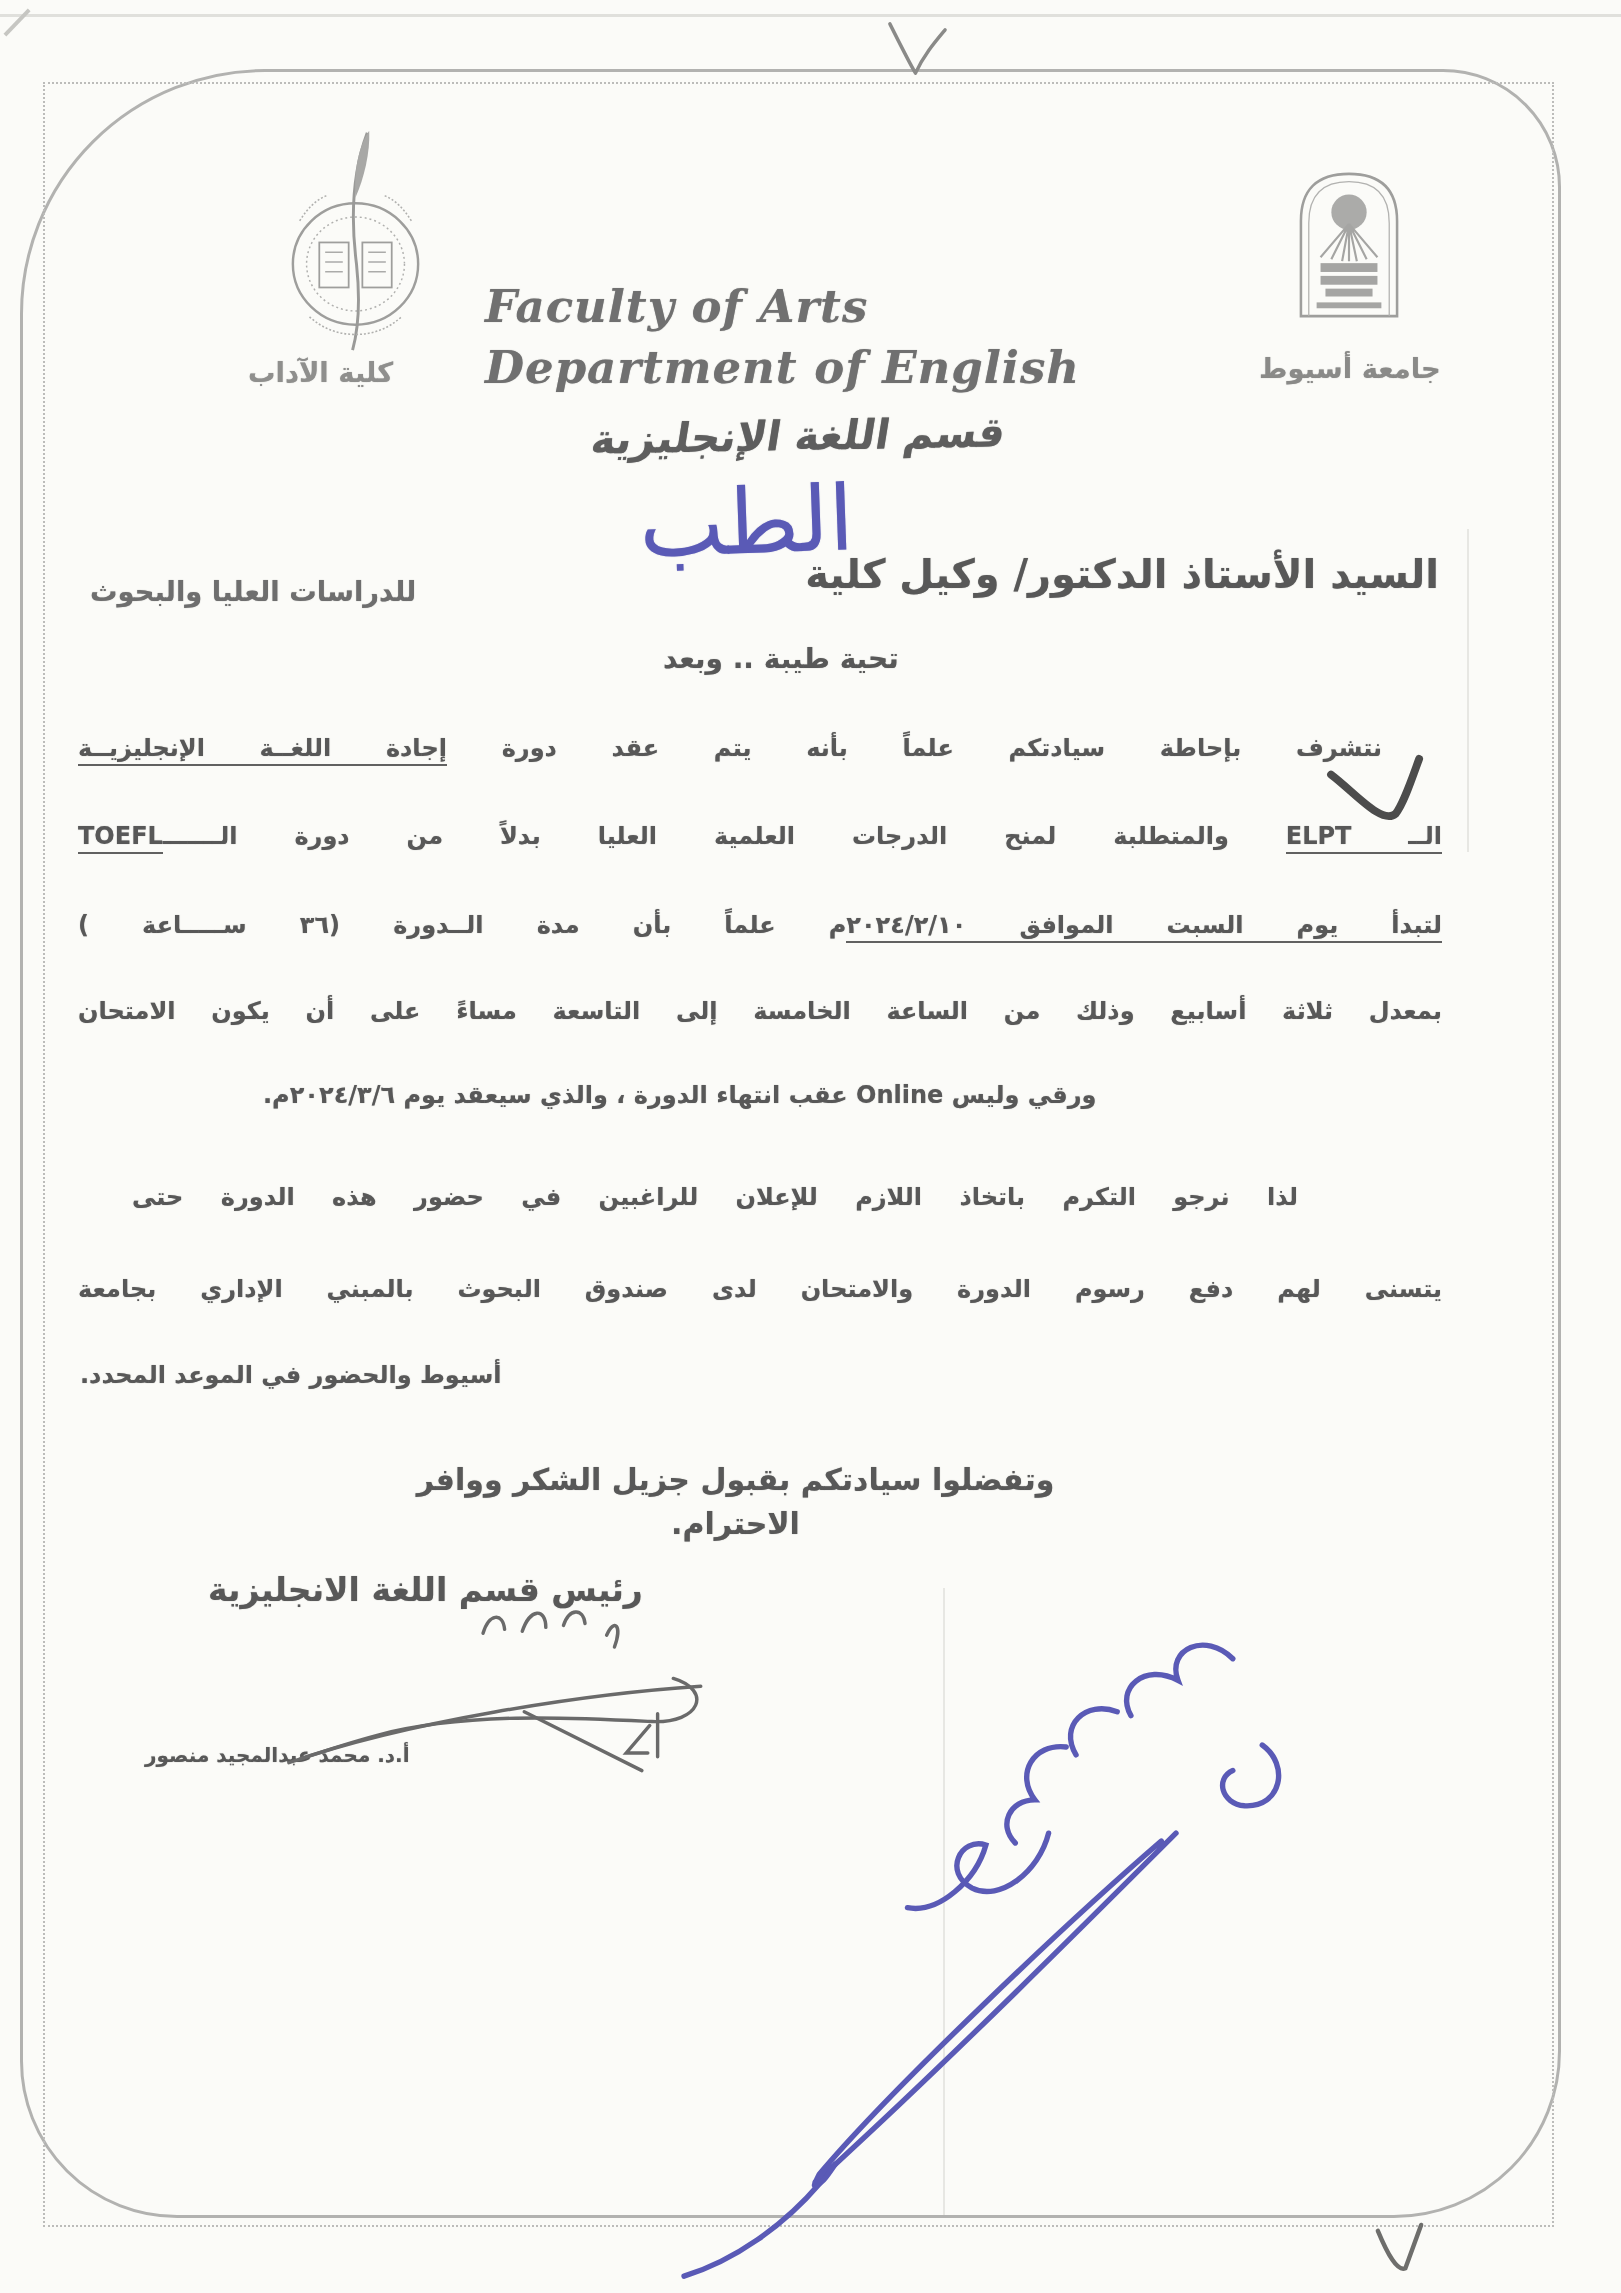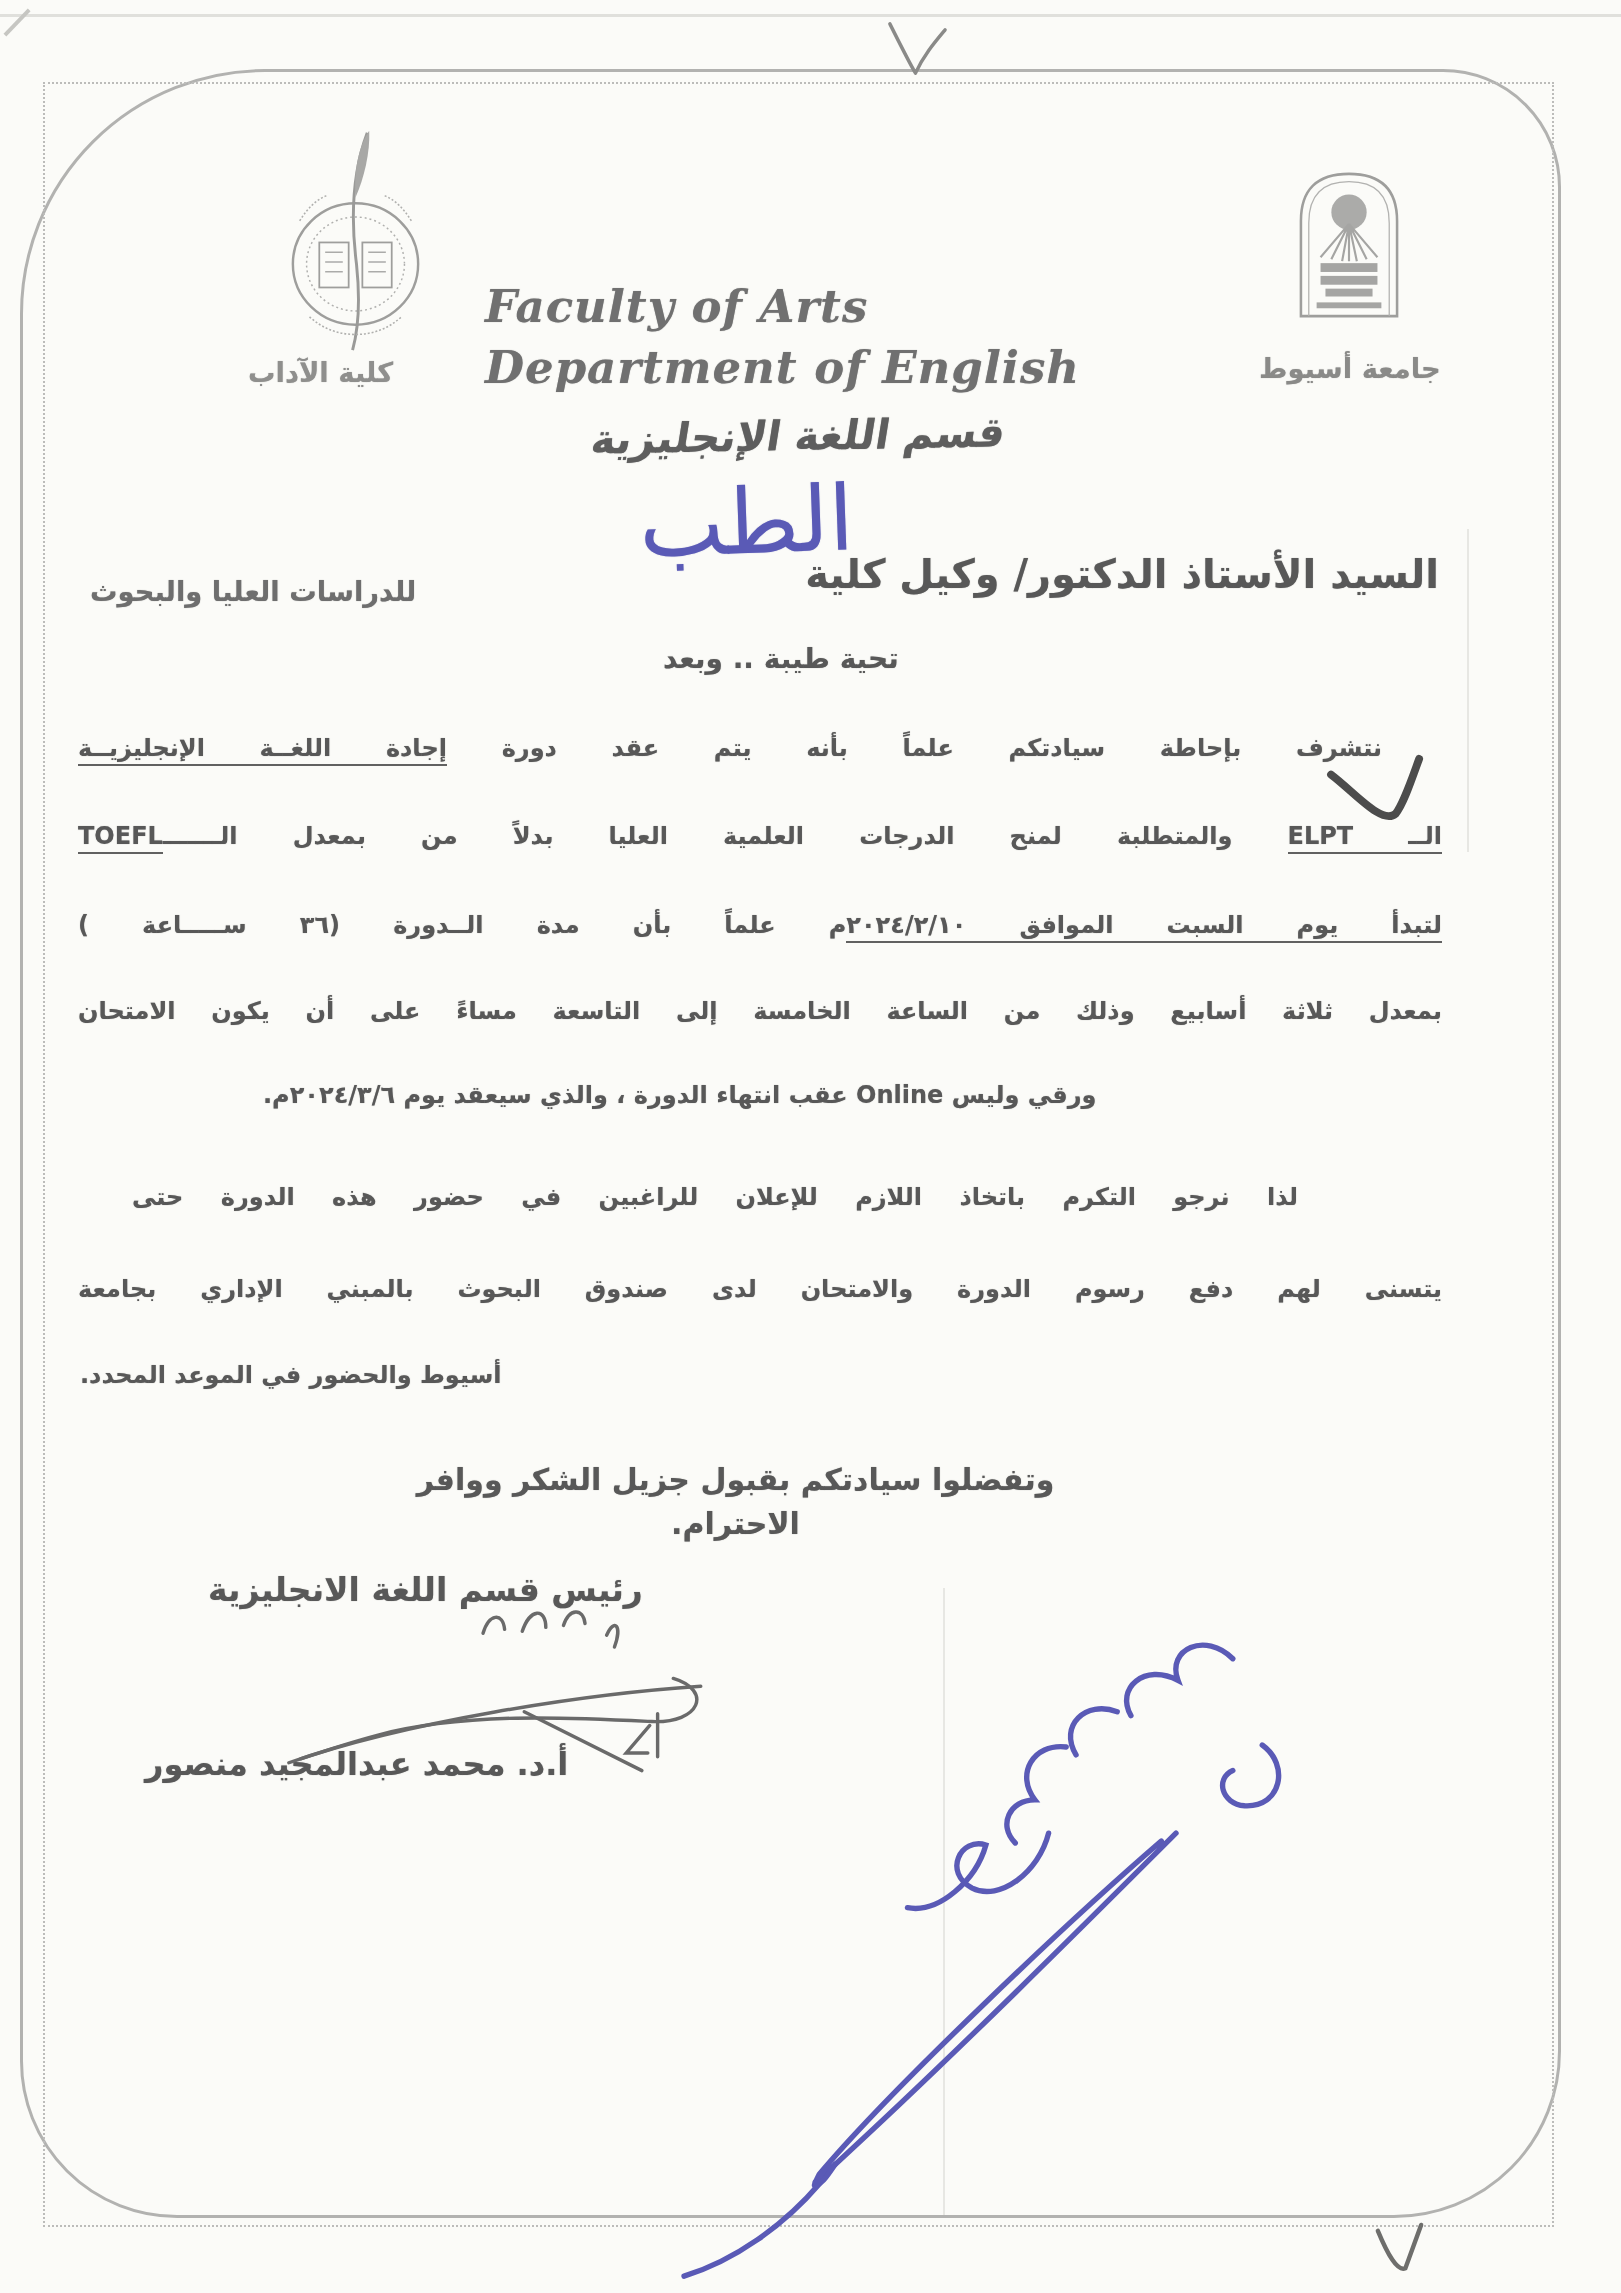--- a/index.html
+++ b/index.html
@@ -78,35 +78,35 @@
 
   <div class="line" style="top:545px;right:182px;font-size:40px;">السيد الأستاذ الدكتور/ وكيل كلية</div>
   <div class="blue-word" style="left:639px;top:469px;font-size:90px;">الطب</div>
   <div class="line" style="top:572px;left:90px;font-size:27.4px;color:#6e6e6e;">للدراسات العليا والبحوث</div>
   <div class="line" style="top:639px;left:663px;font-size:28px;">تحية طيبة .. وبعد</div>
 
   <div class="line just" style="top:731px;left:78px;width:1304px;" dir="rtl">
     <span>نتشرف بإحاطة سيادتكم علماً بأنه يتم عقد دورة </span><span class="u">إجادة اللغــة الإنجليزيــة</span>
   </div>
   <div class="line just" style="top:819px;left:78px;width:1364px;" dir="rtl">
-    <span class="u">الــ ELPT</span><span> والمتطلبة لمنح الدرجات العلمية العليا بدلاً من بمعدل الـــــــ</span><span class="u">TOEFL</span>
+    <span class="u">الــ ELPT</span><span> والمتطلبة لمنح الدرجات العلمية العليا بدلاً من دورة الـــــــ</span><span class="u">TOEFL</span>
   </div>
   <div class="line just" style="top:908px;left:78px;width:1364px;" dir="rtl">
     <span class="u">لتبدأ يوم السبت الموافق ٢٠٢٤/٢/١٠</span><span>م علماً بأن مدة الــدورة (٣٦ ســـــاعة )</span>
   </div>
   <div class="line just" style="top:994px;left:78px;width:1364px;" dir="rtl">بمعدل ثلاثة أسابيع وذلك من الساعة الخامسة إلى التاسعة مساءً على أن يكون الامتحان</div>
   <div class="line" style="top:1078px;left:263px;" dir="rtl">ورقي وليس Online عقب انتهاء الدورة ، والذي سيعقد يوم ٢٠٢٤/٣/٦م.</div>
 
   <div class="line just" style="top:1180px;left:132px;width:1166px;" dir="rtl">لذا نرجو التكرم باتخاذ اللازم للإعلان للراغبين في حضور هذه الدورة حتى</div>
   <div class="line just" style="top:1272px;left:78px;width:1364px;" dir="rtl">يتسنى لهم دفع رسوم الدورة والامتحان لدى صندوق البحوث بالمبني الإداري بجامعة</div>
   <div class="line" style="top:1358px;left:80px;" dir="rtl">أسيوط والحضور في الموعد المحدد.</div>
 
   <div class="line" style="top:1458px;left:412px;width:647px;text-align:center;font-size:30px;">وتفضلوا سيادتكم بقبول جزيل الشكر ووافر الاحترام.</div>
   <div class="line" style="top:1566px;left:208px;font-size:33px;">رئيس قسم اللغة الانجليزية</div>
-  <div class="line" style="top:1741px;left:145px;font-size:32px;">أ.د. محمد عبدالمجيد منصور</div>
+  <div class="line" style="top:1741px;left:145px;font-size:20px;">أ.د. محمد عبدالمجيد منصور</div>
 
   <svg style="position:absolute;left:230px;top:1596px;" width="510" height="206" viewBox="0 0 520 210">
     <g fill="none" stroke="#6a6a6a" stroke-width="3.5" stroke-linecap="round">
       <path d="M258,38 C264,18 278,16 280,34"></path>
       <path d="M298,36 C306,12 322,12 322,32"></path>
       <path d="M340,30 C346,12 360,12 362,28"></path>
       <path d="M384,40 C392,22 400,30 392,52"></path>
       <path d="M452,84 C492,96 480,130 430,128 C350,124 240,118 150,142 C120,150 96,158 72,166"></path>
       <path d="M60,170 C180,128 360,100 480,92"></path>
       <path d="M300,118 L420,178"></path>

